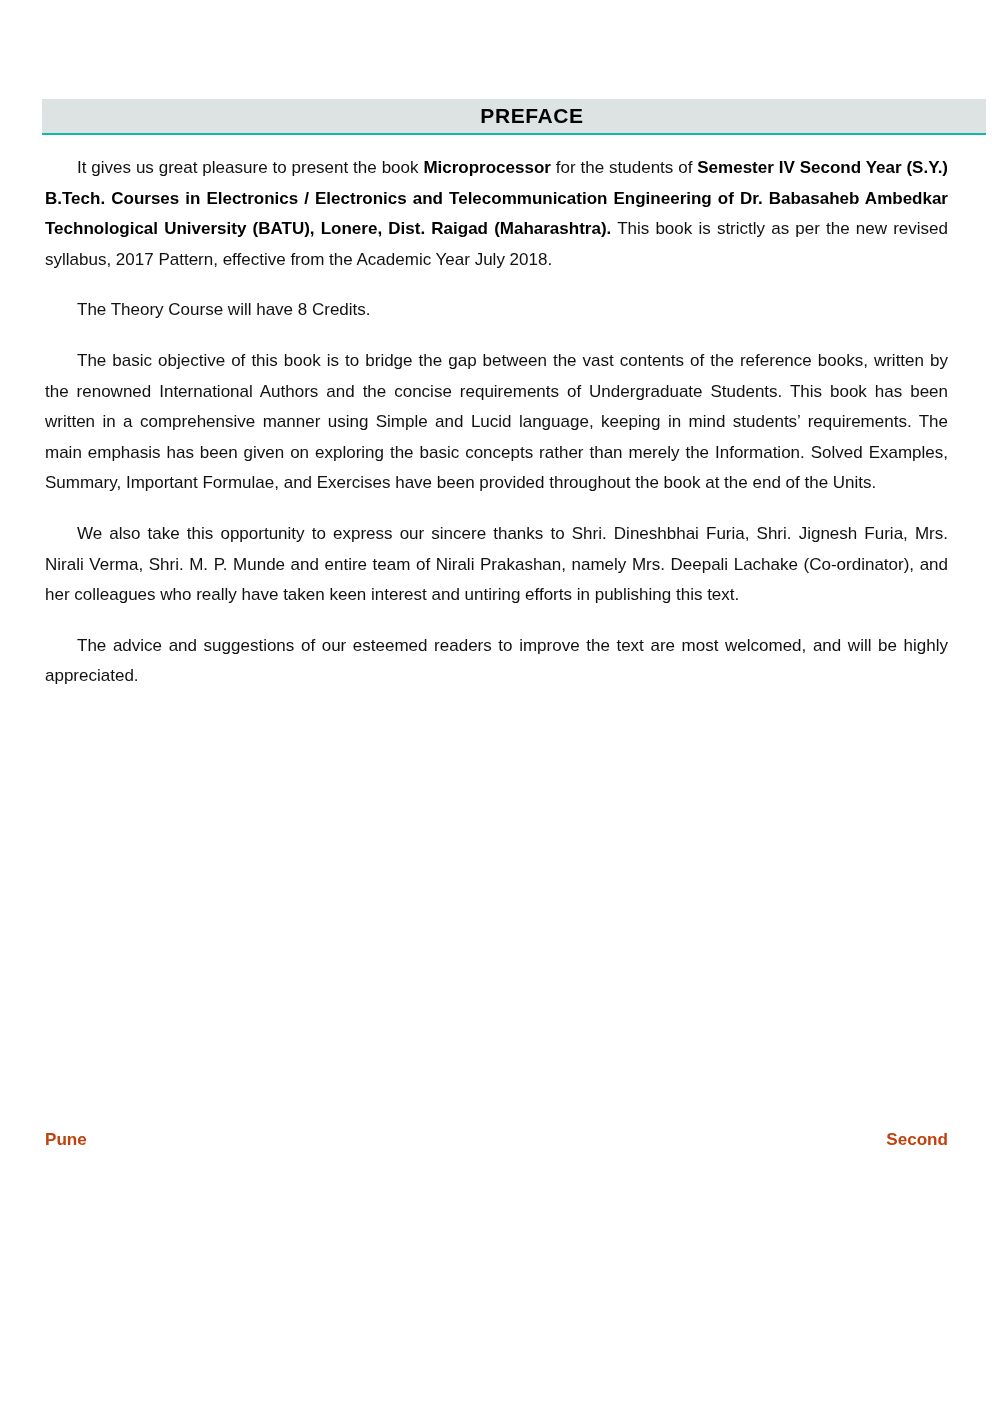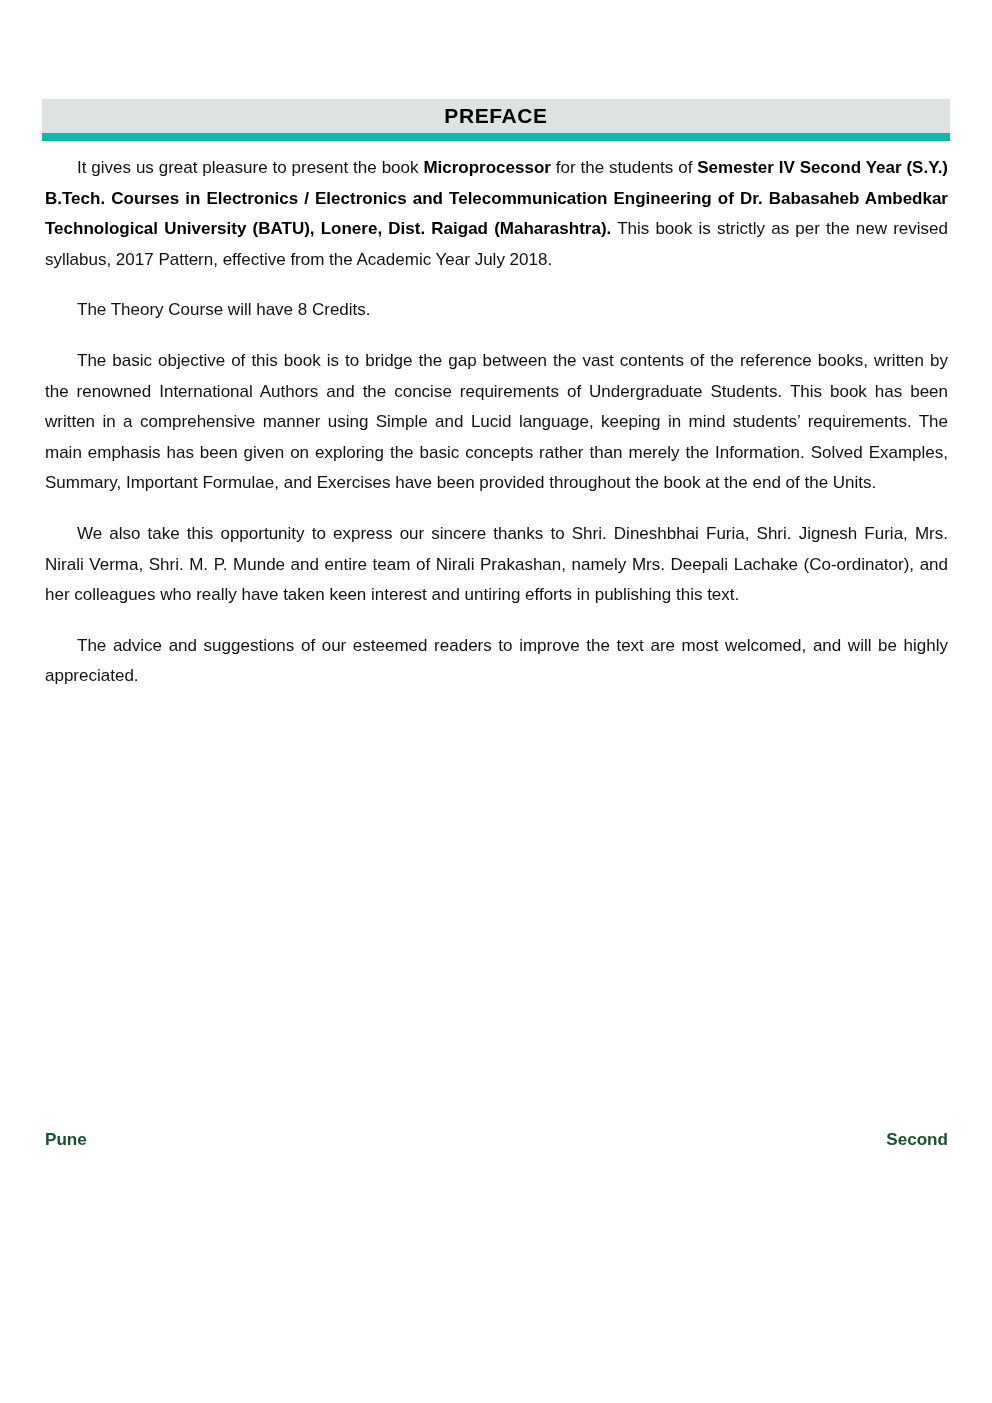--- a/index.html
+++ b/index.html
@@ -27,22 +27,23 @@
   }
 
   
   .preface-header {
     position: absolute;
     left: 42px;
     top: 99px;
     width: 908px;
     height: 34px;
     background: #dde2e2;
-    border-bottom: 8px solid #14b8a6;
+    border-bottom: 2px solid #14b8a6;
     box-sizing: content-box;
+    padding-left: 36px;
   }
 
   .preface-header-title {
     display: block;
     text-align: center;
     font-size: 21px;
     font-weight: bold;
     letter-spacing: 0.6px;
     line-height: 34px;
     color: #000000;
@@ -86,21 +87,21 @@
     display: flex;
     justify-content: space-between;
     align-items: baseline;
   }
 
   .signature-left,
   .signature-right {
     font-size: 17.1px;
     font-weight: bold;
     line-height: 26px;
-    color: #14532d;
+    color: #c2410c;
   }
 </style>
 </head>
 <body>
 
 <div class="page">
 
   <div class="preface-header">
     <span class="preface-header-title">PREFACE</span>
   </div>

